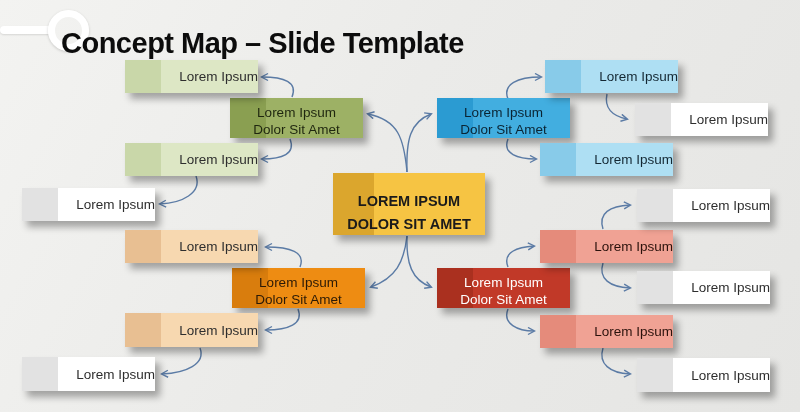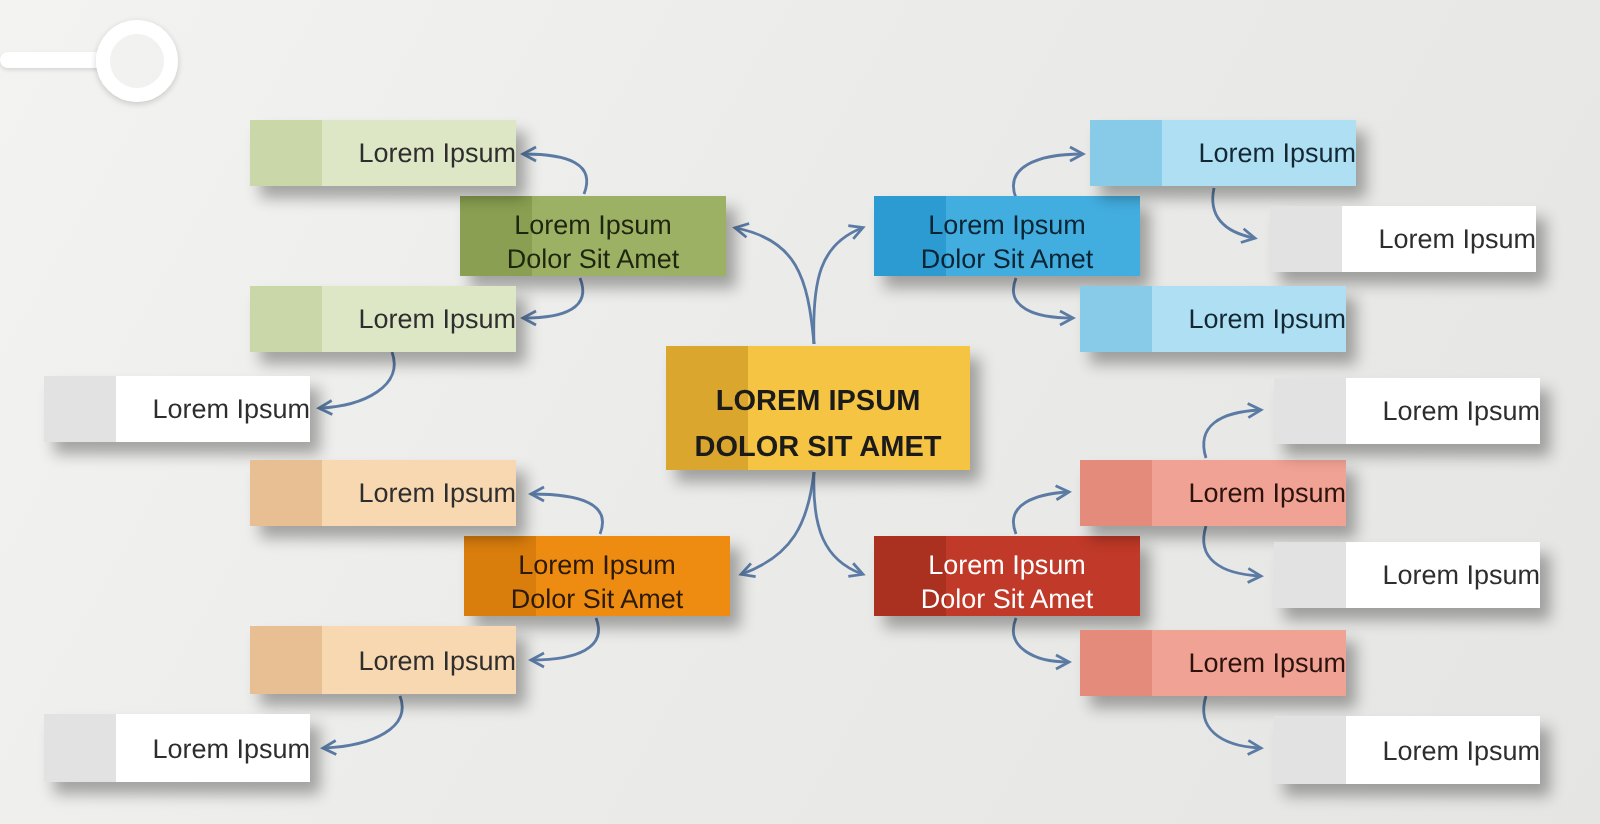--- a/index.html
+++ b/index.html
@@ -38,20 +38,21 @@
 </style>
 </head>
 <body>
 
 <div class="slide">
 
   <div class="ring-ghost"></div>
   <div class="stem"></div>
   <div class="ring"></div>
 
+  <h1 class="title">Concept Map – Slide Template</h1>
 
   <svg class="connectors" width="800" height="412" viewBox="0 0 800 412">
     <defs>
       <marker id="ah" markerWidth="12" markerHeight="12" refX="7" refY="4.5" orient="auto" markerUnits="userSpaceOnUse">
         <path d="M1,1 L7.5,4.5 L1,8" fill="none" stroke="#5B7BA5" stroke-width="1.4"></path>
       </marker>
     </defs>
     <g fill="none" stroke="#5B7BA5" stroke-width="1.4">
       <path d="M407 172 C404 138 398 120 368 114" marker-end="url(#ah)"></path>
       <path d="M407 172 C406 140 410 122 431 114" marker-end="url(#ah)"></path>

